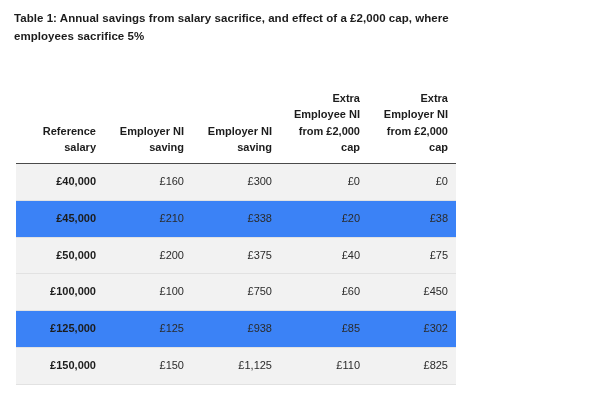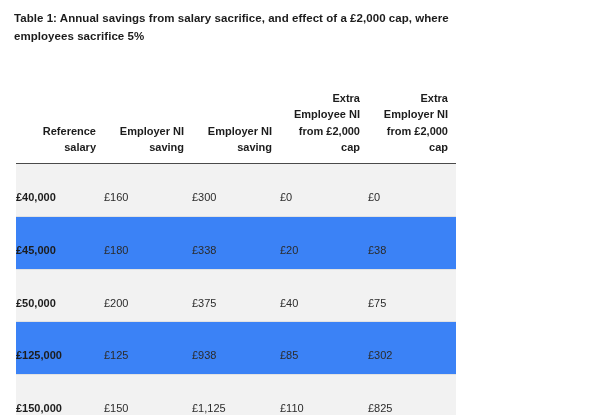--- a/index.html
+++ b/index.html
@@ -49,23 +49,23 @@
     line-height: 1.5;
     color: #1c1c1c;
     padding: 0 8px 7px 0;
     border-bottom: 1.5px solid #4a4a4a;
     height: 92px;
   }
   table.savings tbody td {
     font-size: 11px;
     line-height: 1.45;
     color: #2b2b2b;
-    padding: 26px 8px 10px 0;
+    padding: 10px 8px 10px 0;
     border-bottom: 1px solid #e2e2e2;
-    text-align: left;
+    text-align: right;
     vertical-align: middle;
   }
   table.savings tbody td.rowhead {
     font-weight: bold;
     color: #1c1c1c;
   }
   table.savings tbody tr.shaded td {
     background: #f2f2f2;
   }
   table.savings tbody tr.plain td {
@@ -99,31 +99,38 @@
     <tbody>
       <tr class="shaded">
         <td class="rowhead">£40,000</td>
         <td>£160</td>
         <td>£300</td>
         <td>£0</td>
         <td>£0</td>
       </tr>
       <tr class="plain">
         <td class="rowhead">£45,000</td>
-        <td>£180</td>
+        <td>£210</td>
         <td>£338</td>
         <td>£20</td>
         <td>£38</td>
       </tr>
       <tr class="shaded">
         <td class="rowhead">£50,000</td>
         <td>£200</td>
         <td>£375</td>
         <td>£40</td>
         <td>£75</td>
+      </tr>
+      <tr class="shaded">
+        <td class="rowhead">£100,000</td>
+        <td>£100</td>
+        <td>£750</td>
+        <td>£60</td>
+        <td>£450</td>
       </tr>
       <tr class="plain">
         <td class="rowhead">£125,000</td>
         <td>£125</td>
         <td>£938</td>
         <td>£85</td>
         <td>£302</td>
       </tr>
       <tr class="shaded">
         <td class="rowhead">£150,000</td>

